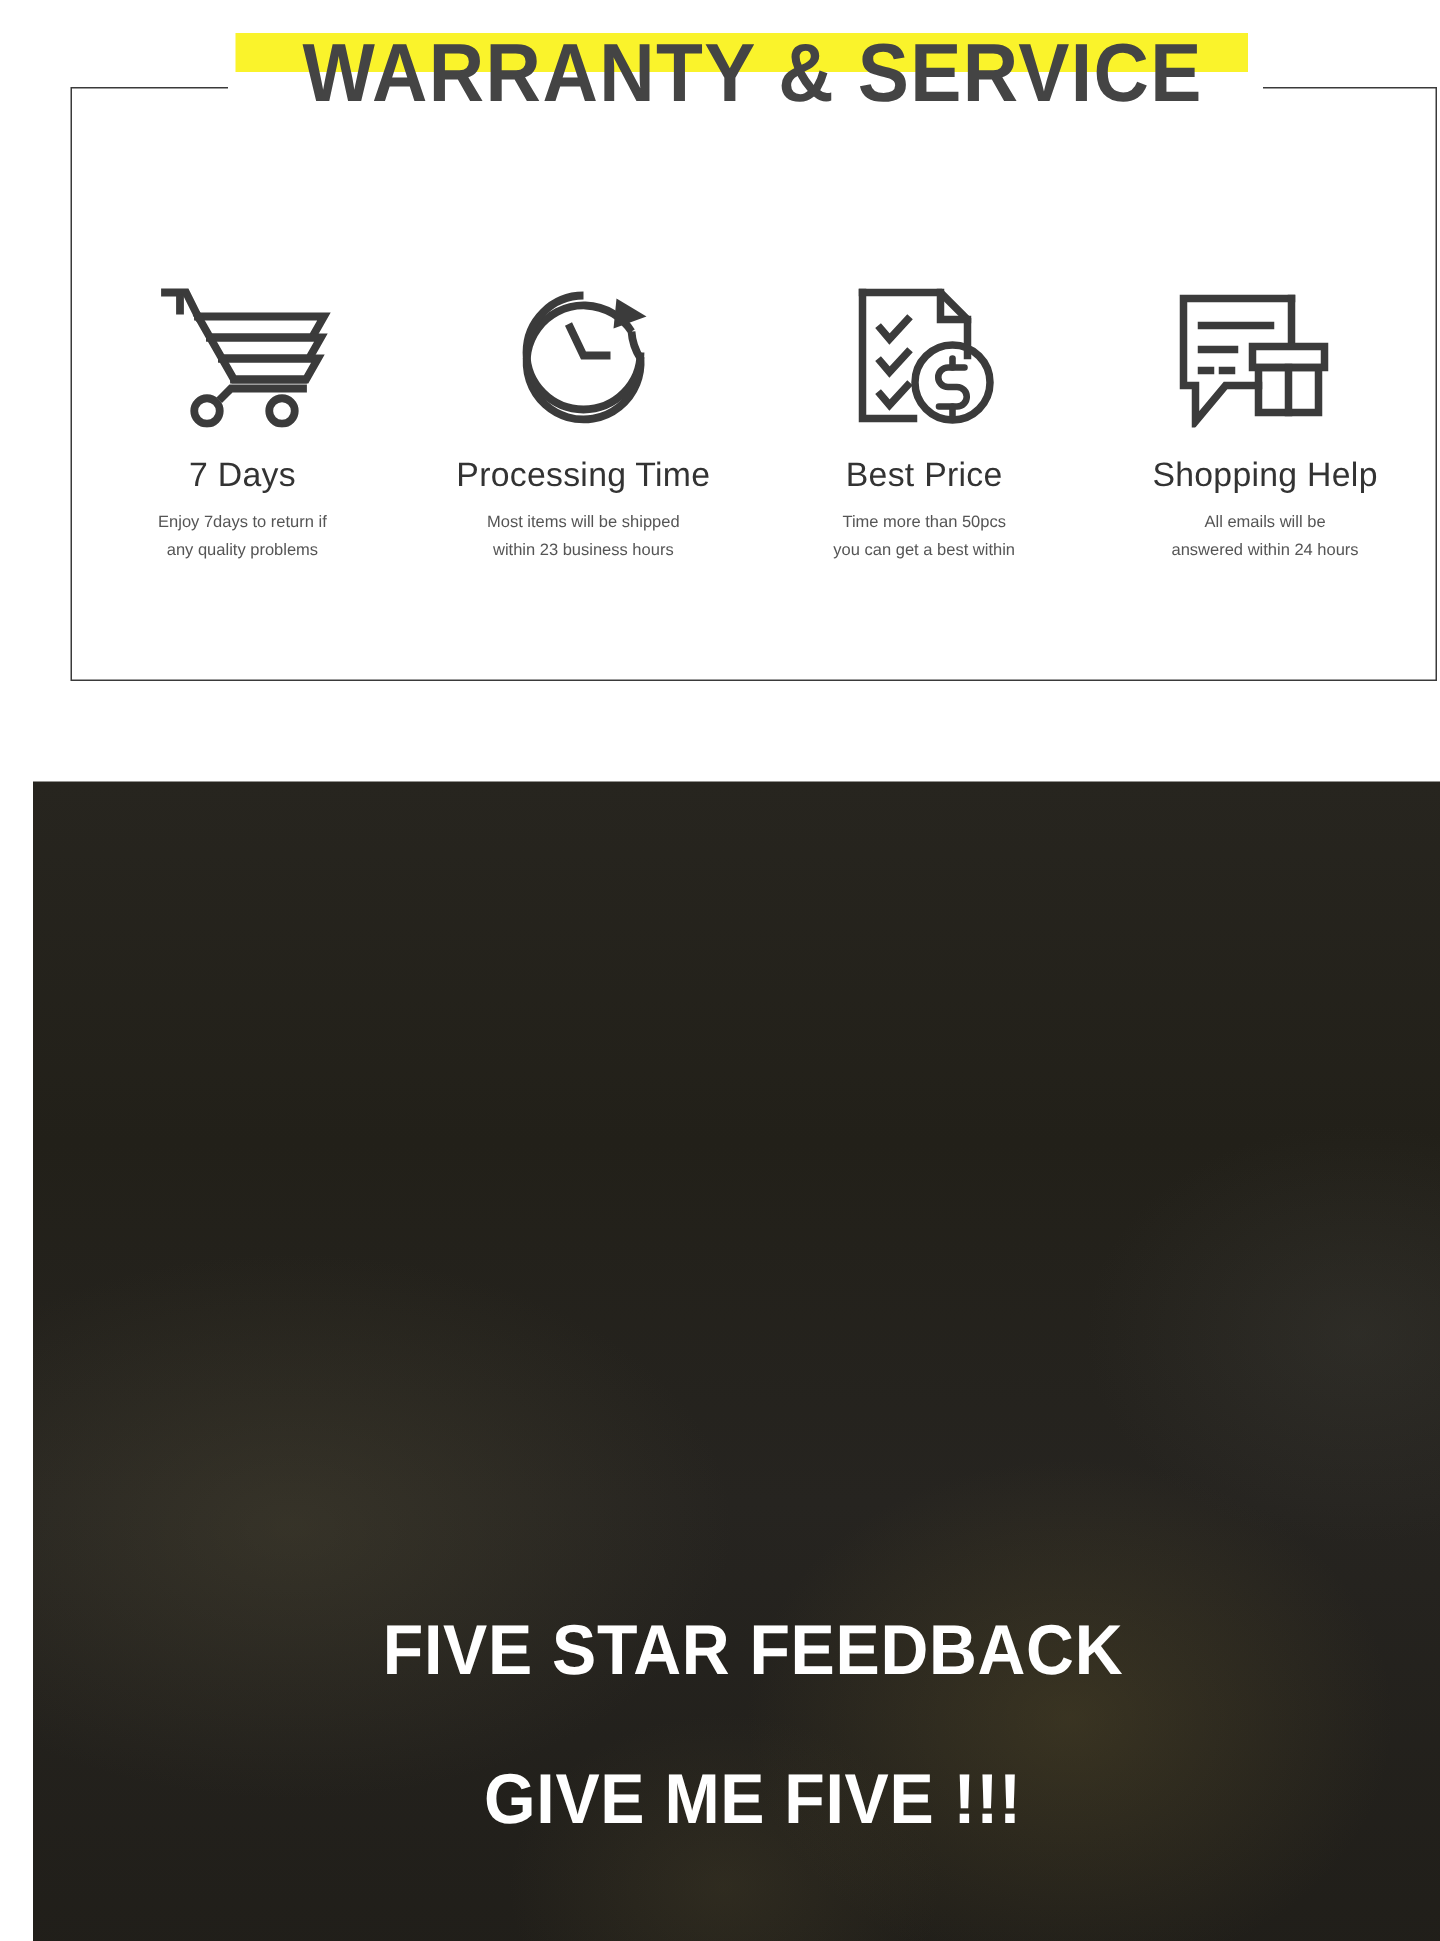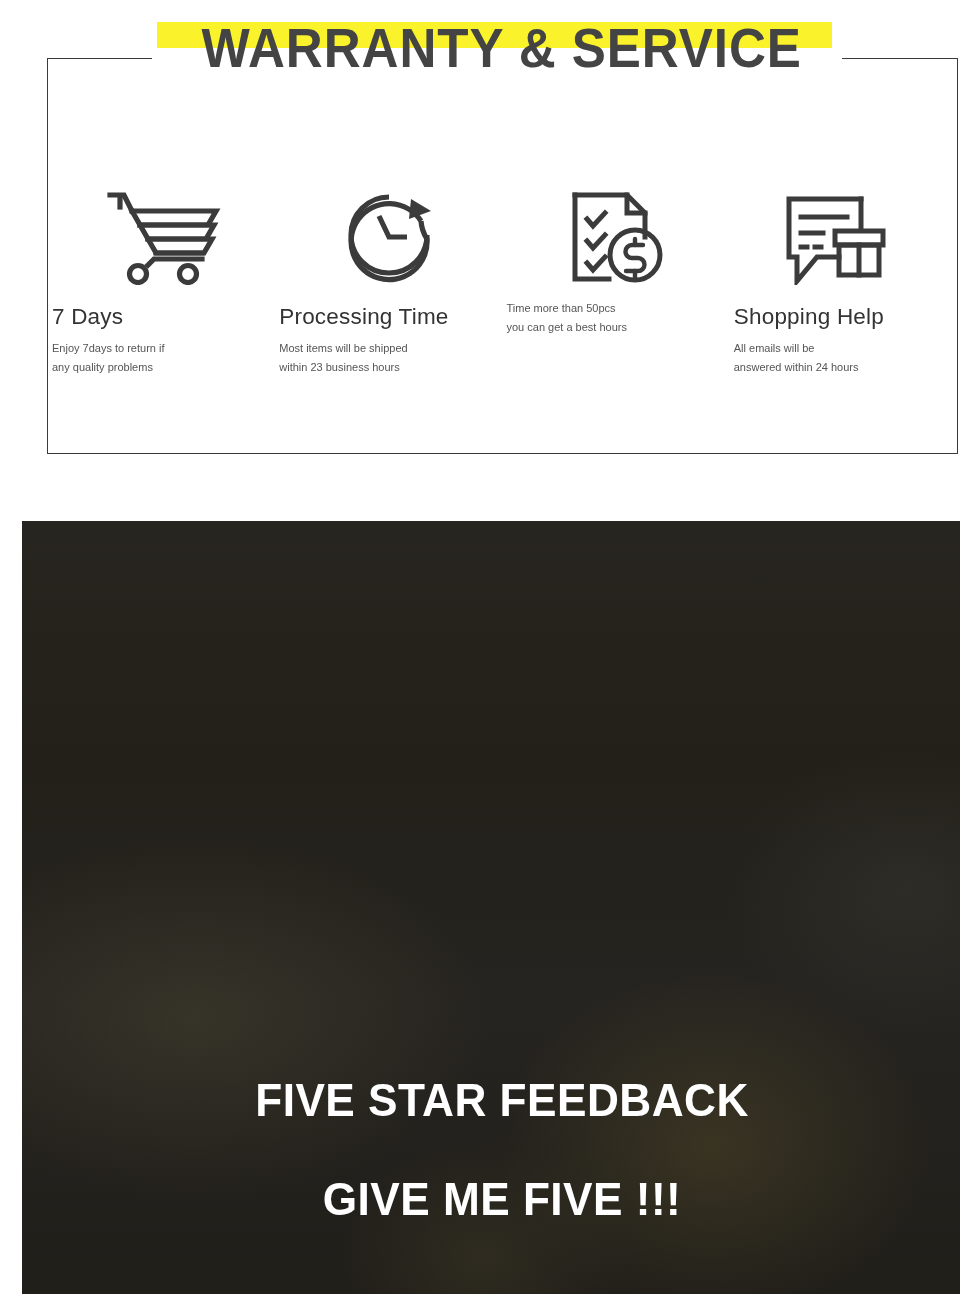--- a/index.html
+++ b/index.html
@@ -57,21 +57,21 @@
   }
 
   .features {
     position: absolute;
     left: 26px; top: 180px;
     width: 909px;
     display: flex;
   }
   .feature {
     flex: 1 1 0;
-    text-align: left;
+    text-align: center;
     padding: 0 4px;
   }
   .feature-icon {
     height: 110px;
     display: flex;
     align-items: center;
     justify-content: center;
   }
   .feature-icon svg { display: block; }
   .feature-title {
@@ -198,23 +198,24 @@
               <polyline points="22,78 28,85 40,72"></polyline>
               <circle cx="70" cy="70" r="25"></circle>
             </g>
             <g fill="none" stroke="#3b3b3b" stroke-width="4.4" stroke-linecap="round">
               <path d="M78 60 H67 a6.5 6.5 0 0 0 0 13 h6 a6.5 6.5 0 0 1 0 13 H61"></path>
               <line x1="70" y1="54" x2="70" y2="60"></line>
               <line x1="70" y1="86" x2="70" y2="92"></line>
             </g>
           </svg>
         </div>
+        <div class="feature-title">Best Price</div>
         <div class="feature-desc">
           <div>Time more than 50pcs</div>
-          <div>you can get a best hours</div>
+          <div>you can get a best within</div>
         </div>
       </div>
 
       <div class="feature">
         <div class="feature-icon">
           <svg width="120" height="100" viewBox="0 0 120 100">
             <g fill="none" stroke="#3b3b3b" stroke-width="5" stroke-linecap="square" stroke-linejoin="miter">
               <polyline points="78,14 6,14 6,72 14,72 14,96 34,72 56,72"></polyline>
               <polyline points="78,14 78,44"></polyline>
               <line x1="18" y1="32" x2="64" y2="32"></line>

